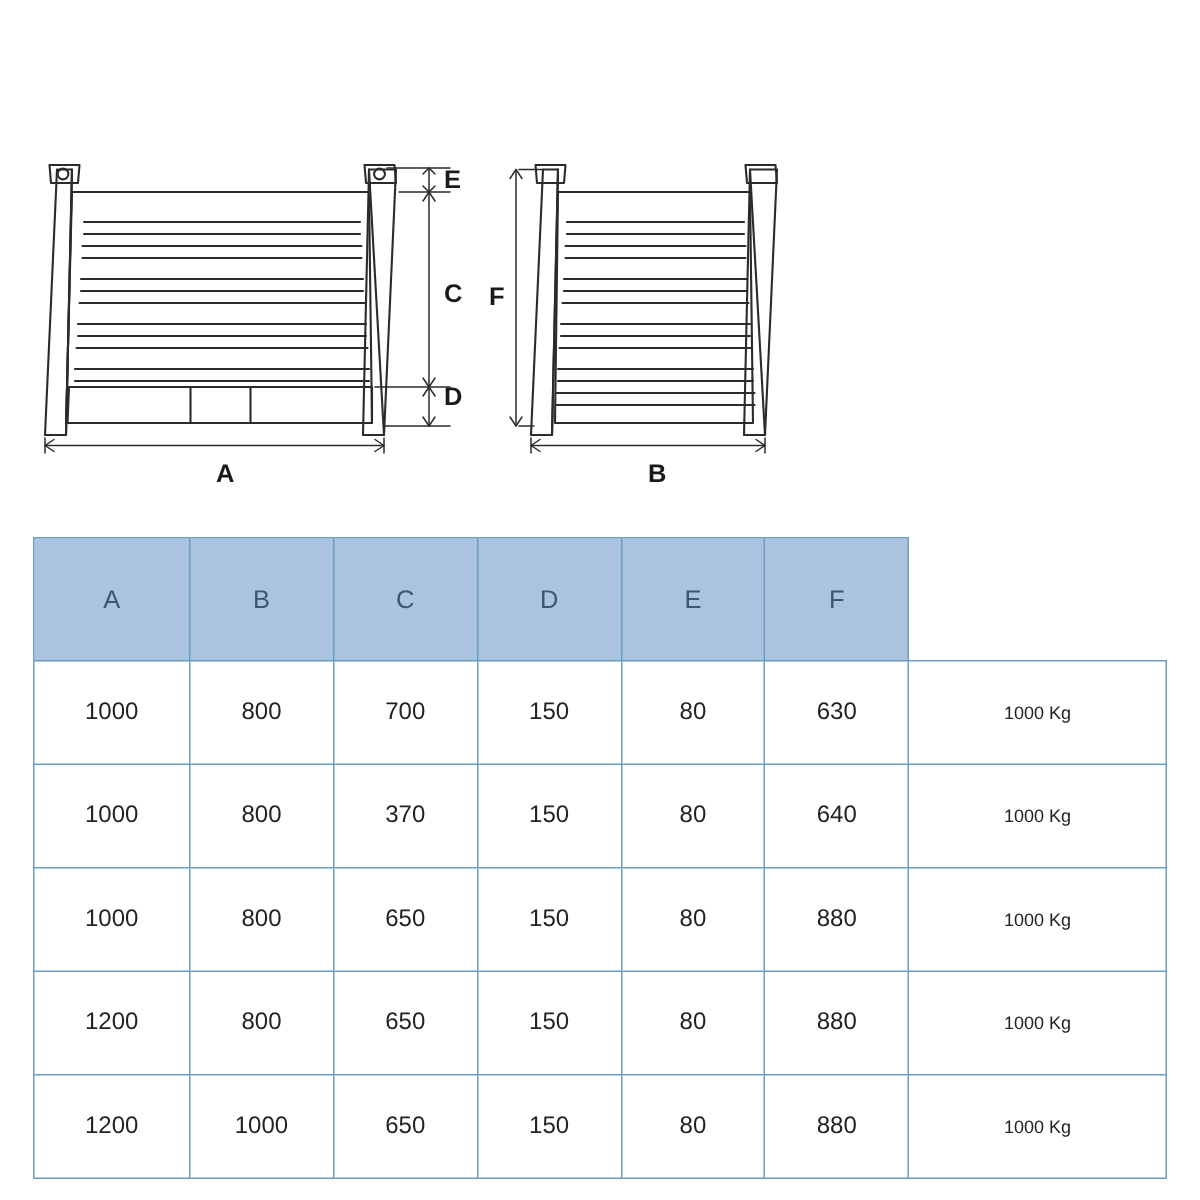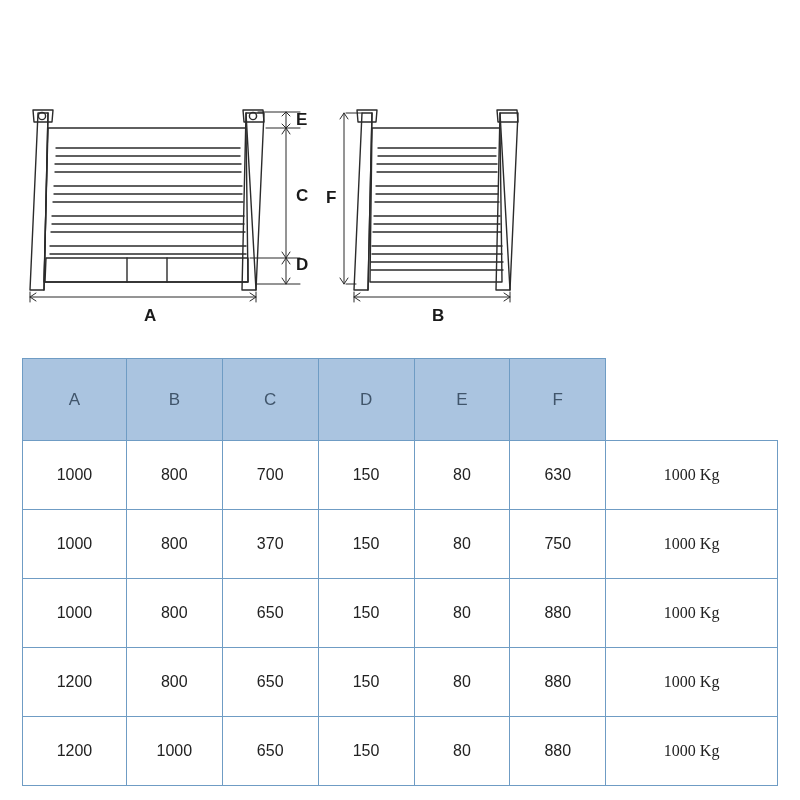--- a/index.html
+++ b/index.html
@@ -67,21 +67,21 @@
     background: #ffffff;
     border-left: 1px solid #6f9cc4;
     border-top: none;
     border-right: none;
     border-bottom: none;
   }
   #spec-table tbody td {
     background: #ffffff;
   }
   #spec-table tbody tr td:first-child { }
-  .cap-cell { font-size: 16px; font-family: Liberation Serif, serif; }
+  .cap-cell { font-size: 12px; }
 </style>
 </head>
 <body>
 
 <div id="page">
 
   <div id="drawing">
     <svg width="800" height="345" viewBox="0 0 800 345">
       <g fill="none" stroke="#2b2b2b" stroke-width="1.4" stroke-linejoin="round" stroke-linecap="round">
 
@@ -234,21 +234,21 @@
         <td>80</td>
         <td>630</td>
         <td class="cap-cell">1000 Kg</td>
       </tr>
       <tr>
         <td>1000</td>
         <td>800</td>
         <td>370</td>
         <td>150</td>
         <td>80</td>
-        <td>750</td>
+        <td>640</td>
         <td class="cap-cell">1000 Kg</td>
       </tr>
       <tr>
         <td>1000</td>
         <td>800</td>
         <td>650</td>
         <td>150</td>
         <td>80</td>
         <td>880</td>
         <td class="cap-cell">1000 Kg</td>

